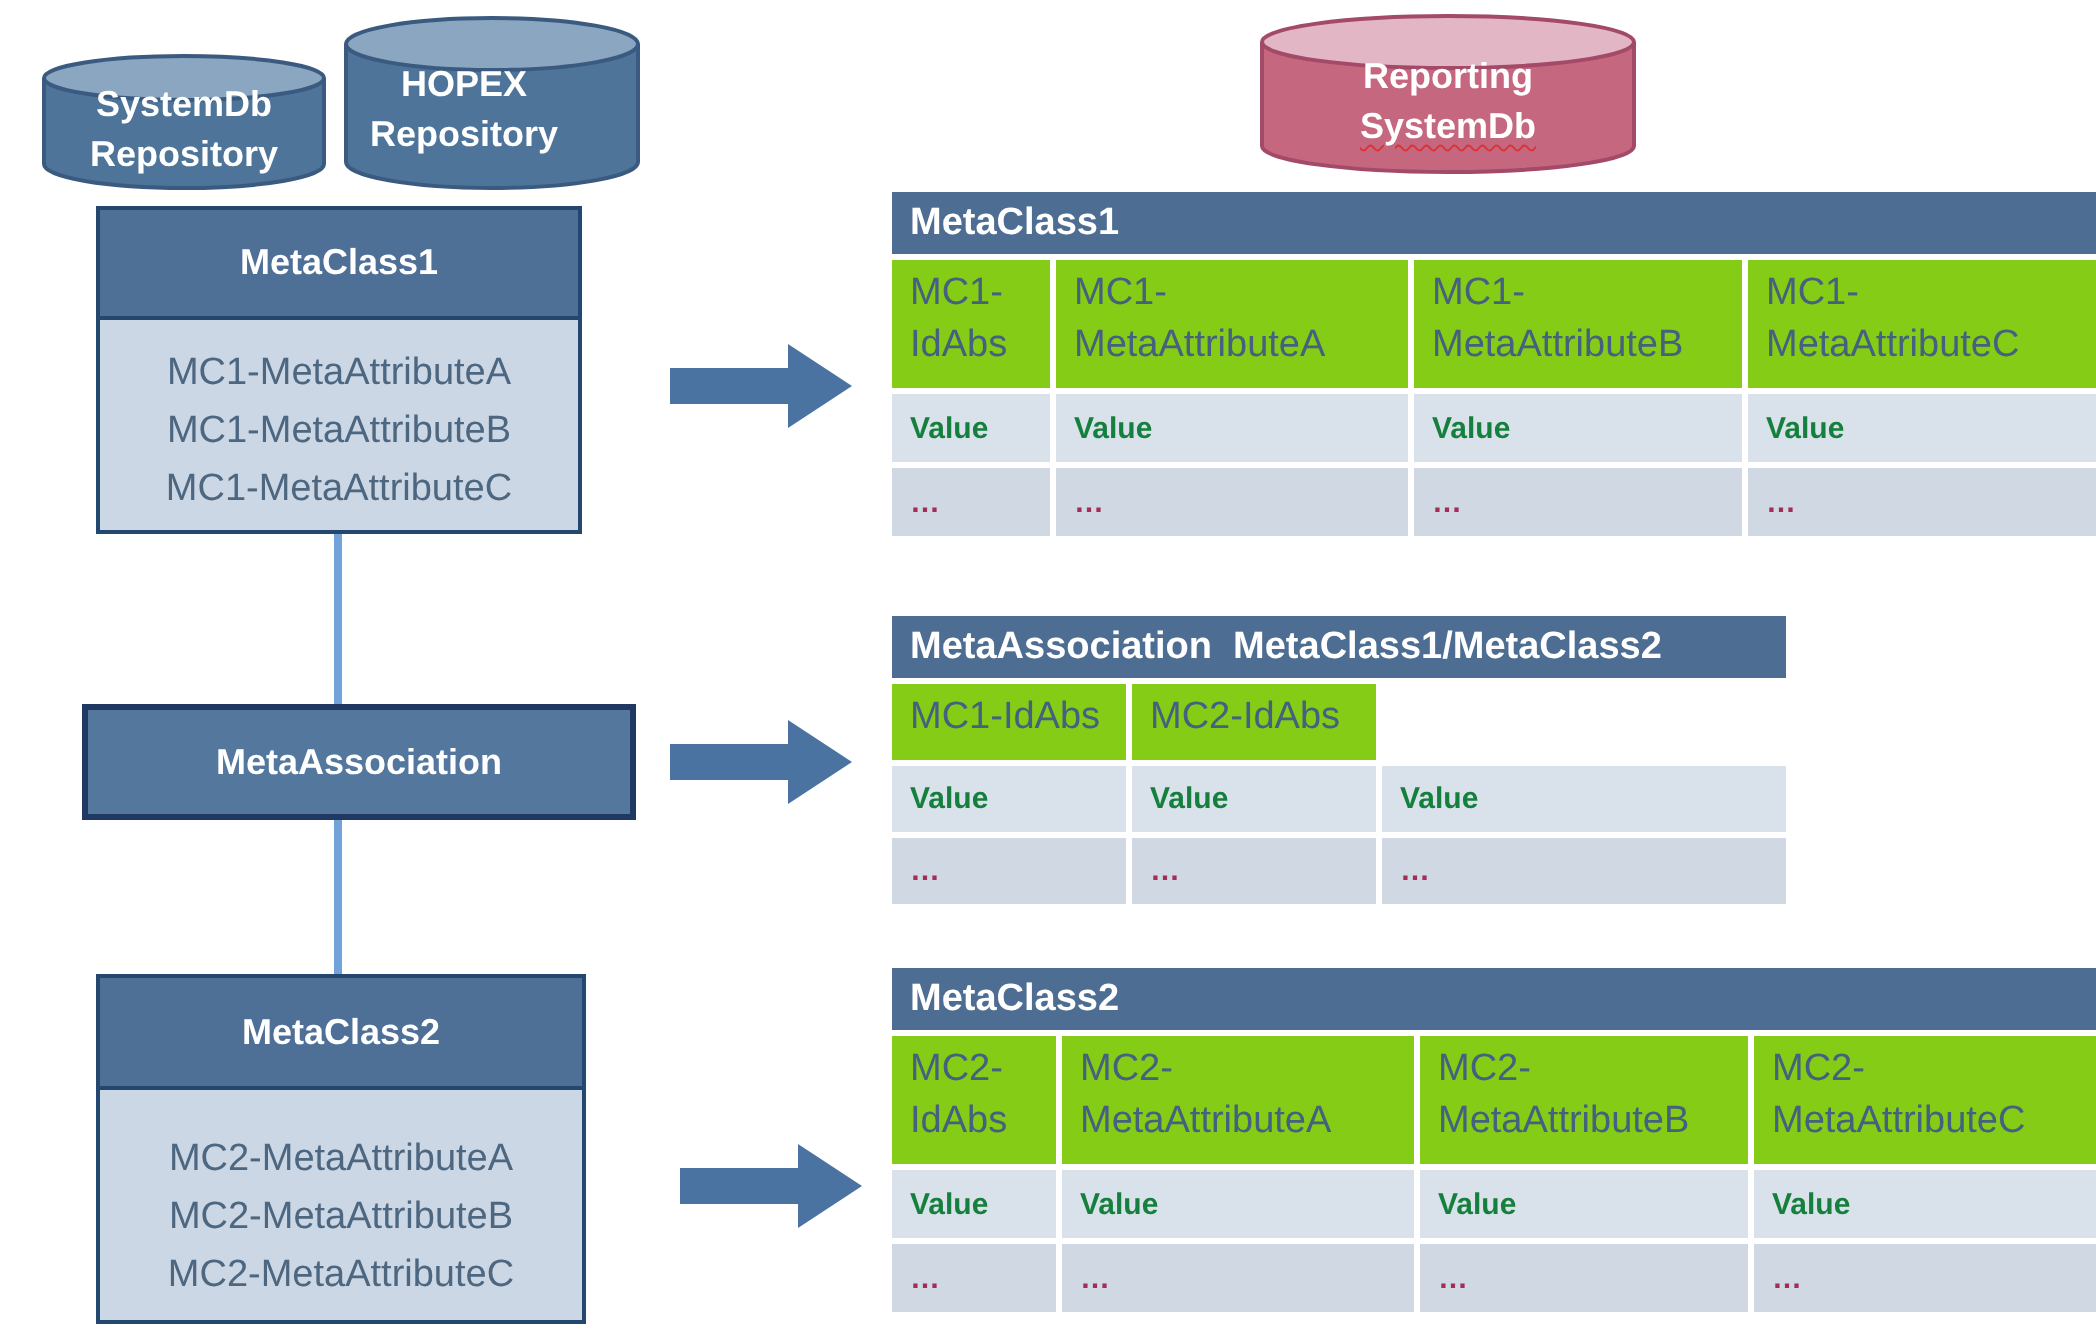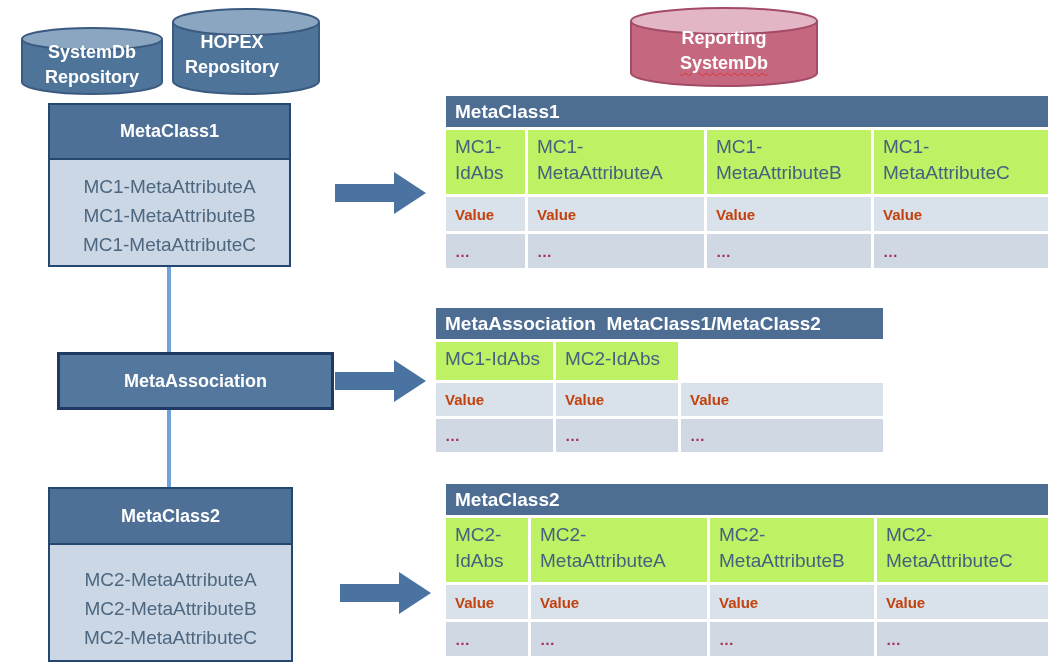--- a/index.html
+++ b/index.html
@@ -45,21 +45,20 @@
     color: #4d6780; font-size: 19px; line-height: 29px;
     text-align: center;
   }
   .assoc-box {
     position: absolute;
     background: #54779e;
     border: 3px solid #1f3864;
     color: #ffffff; font-weight: bold; font-size: 18px; line-height: 25px;
     display: flex; flex-direction: column; align-items: center; justify-content: center;
     text-align: center;
-    margin-left: 16px;
   }
   .connector { position: absolute; width: 4px; background: #71a3d9; }
 
   
   .flow-arrow { position: absolute; }
   .flow-arrow polygon { fill: #4a73a1; }
 
   
   .dtable {
     position: absolute;
@@ -69,27 +68,27 @@
   }
   .t-title {
     grid-column: 1 / -1;
     background: #4d6d92;
     color: #ffffff; font-weight: bold; font-size: 19px;
     display: flex; align-items: center;
     padding-left: 9px;
     white-space: pre;
   }
   .t-th {
-    background: #bef264;
+    background: #84cc16;
     color: #45617f; font-size: 19px; line-height: 26px;
     padding: 4px 9px;
   }
   .t-val {
     background: #d9e1ea;
-    color: #c2410c; font-size: 15px; font-weight: bold;
+    color: #15803d; font-size: 15px; font-weight: bold;
     display: flex; align-items: center;
     padding-left: 9px;
   }
   .t-dots {
     background: #cfd8e3;
     color: #a62b55; font-size: 15px; font-weight: bold;
     display: flex; align-items: center;
     padding-left: 9px;
   }
 </style>
@@ -175,21 +174,21 @@
     <div class="t-val">Value</div>
     <div class="t-val">Value</div>
     <div class="t-val">Value</div>
     <div class="t-val">Value</div>
     <div class="t-dots">…</div>
     <div class="t-dots">…</div>
     <div class="t-dots">…</div>
     <div class="t-dots">…</div>
   </div>
 
-  <div class="dtable" style="left:436px; top:308px; width:447px; grid-template-columns:117px 122px 1fr; grid-template-rows:31px 38px 33px 33px;">
+  <div class="dtable" style="left:446px; top:308px; width:447px; grid-template-columns:117px 122px 1fr; grid-template-rows:31px 38px 33px 33px;">
     <div class="t-title">MetaAssociation  MetaClass1/MetaClass2</div>
     <div class="t-th" style="white-space:nowrap;">MC1-IdAbs</div>
     <div class="t-th" style="white-space:nowrap;">MC2-IdAbs</div>
     <div class="t-th" style="white-space:nowrap;margin-top:44px;">MC1/MC2-Attribute</div>
     <div class="t-val">Value</div>
     <div class="t-val">Value</div>
     <div class="t-val">Value</div>
     <div class="t-dots">…</div>
     <div class="t-dots">…</div>
     <div class="t-dots">…</div>

